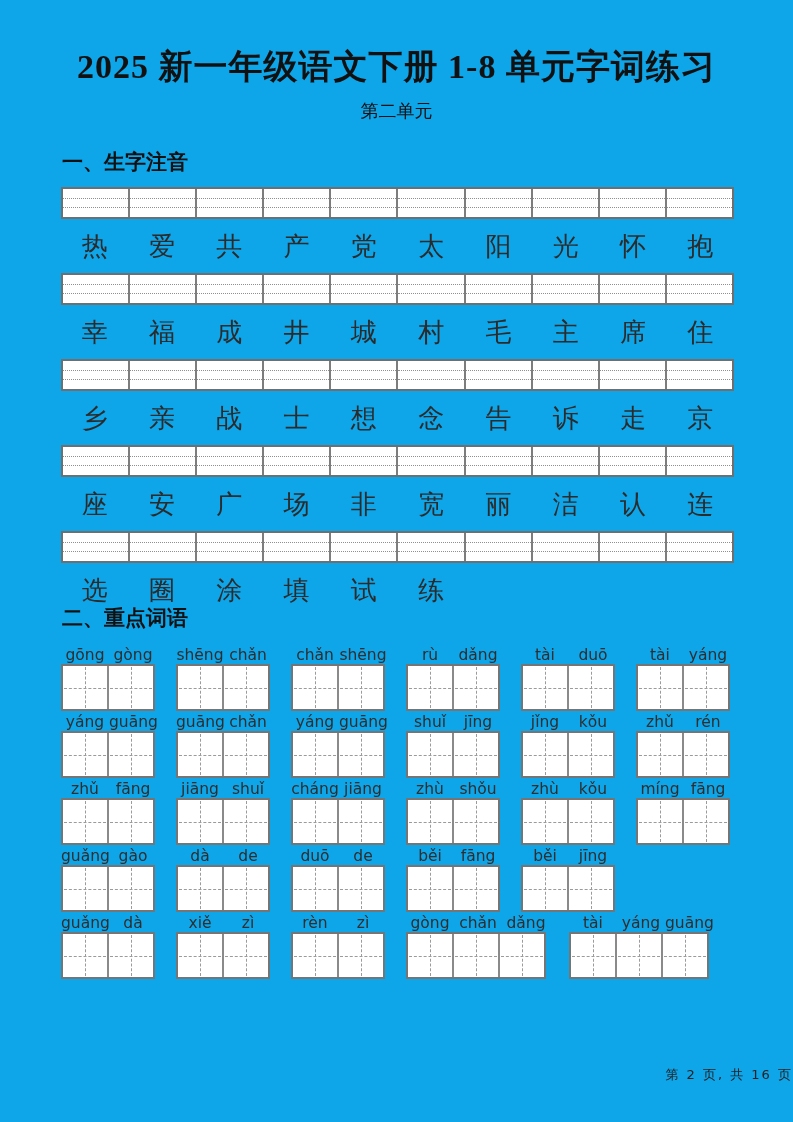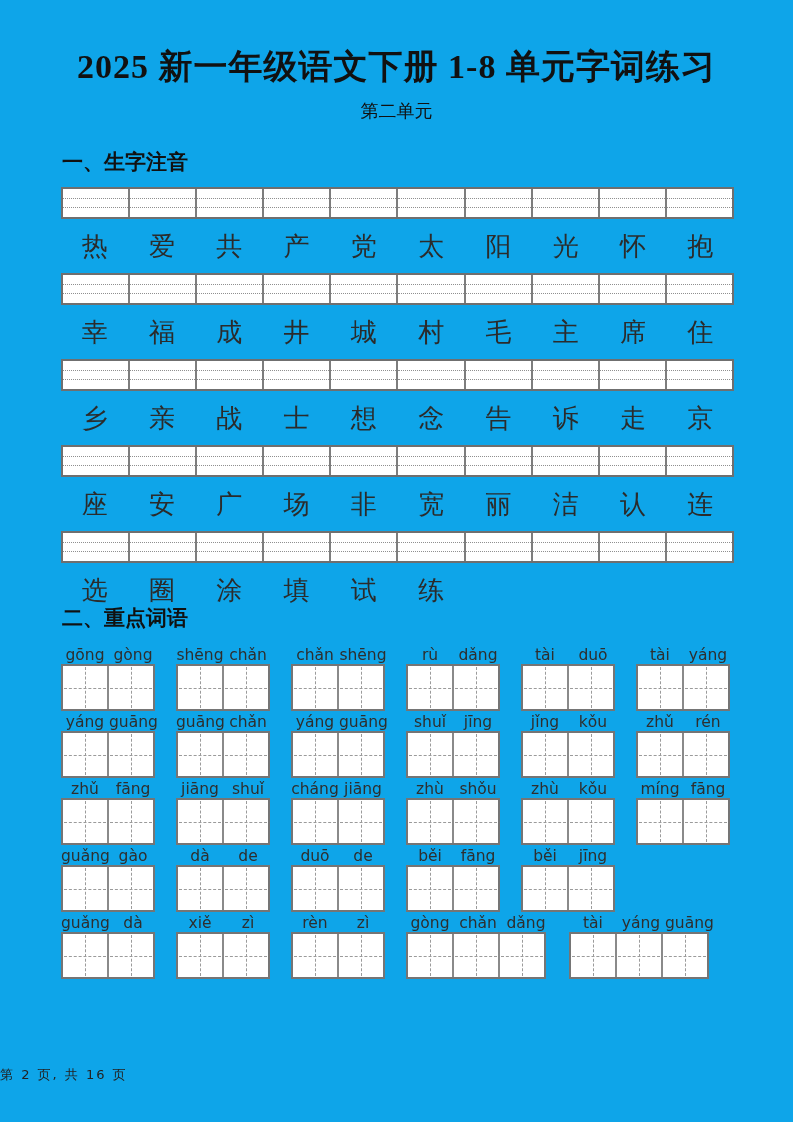--- a/index.html
+++ b/index.html
@@ -49,21 +49,21 @@
   .tzg-cell:last-child { border-right:none; }
   .tzg-cell::before {
     content:""; position:absolute; top:50%; left:1px; right:1px;
     border-top:1px dashed #9b9b9b;
   }
   .tzg-cell::after {
     content:""; position:absolute; left:50%; top:1px; bottom:1px;
     border-left:1px dashed #9b9b9b;
   }
   .footer {
-    position:absolute; top:1066px; left:0; right:0; text-align:left;
+    position:absolute; top:1066px; left:0; right:0; text-align:right;
     font-family:"DejaVu Sans","Liberation Sans",sans-serif;
     font-size:13px; color:#222; letter-spacing:2px;
   }
 </style>
 </head>
 <body>
 
 <div class="page">
   <div class="title">2025 新一年级语文下册 1-8 单元字词练习</div>
   <div class="subtitle">第二单元</div>

